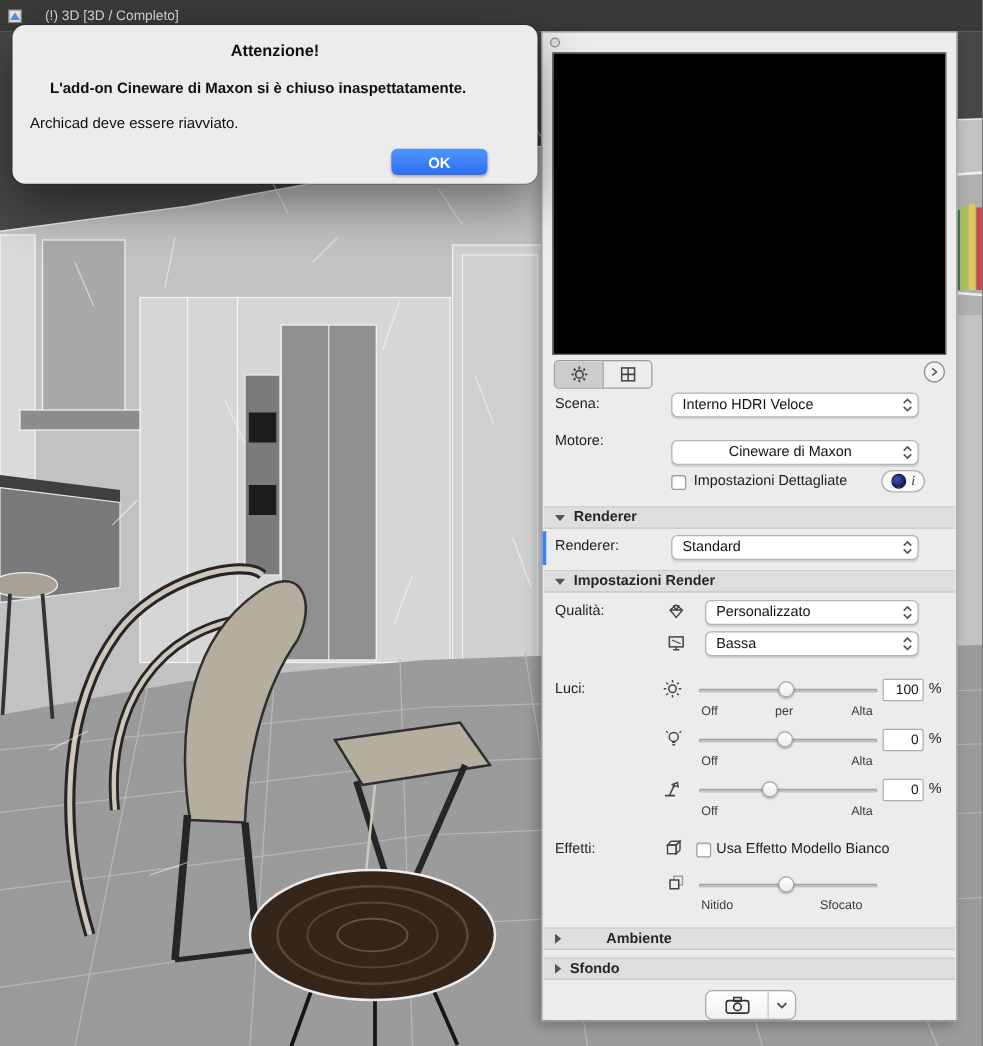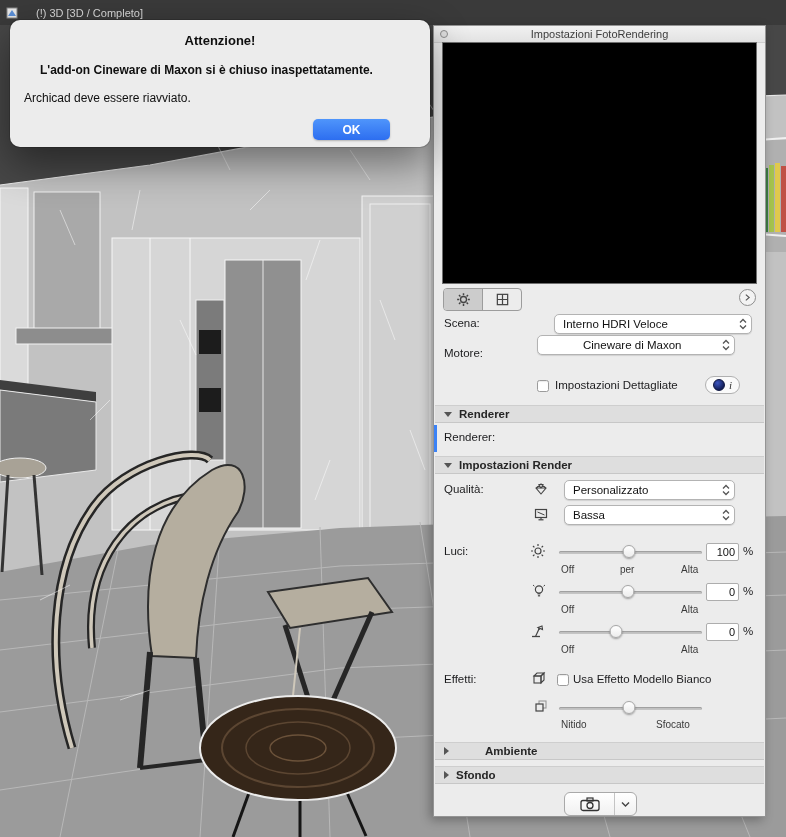--- a/index.html
+++ b/index.html
@@ -183,21 +183,20 @@
 
   <div class="topbar">
     <svg width="12" height="12" viewBox="0 0 12 12">
       <rect x="1" y="1" width="10" height="10" fill="#e8e8e8" stroke="#888"></rect>
       <polygon points="2,9 6,3 10,9" fill="#5a8ed6"></polygon>
     </svg>
     <span class="tab-label">(!) 3D [3D / Completo]</span>
   </div>
 
   <div class="panel">
-    <div class="panel-header">Impostazioni FotoRendering</div>
     <div class="close-dot"></div>
 
     <div class="preview"></div>
 
     <div class="seg">
       <div class="seg-btn selected">
         <svg width="15" height="15" viewBox="0 0 16 16">
           <circle cx="8" cy="8" r="3.2" fill="none" stroke="#444" stroke-width="1.4"></circle>
           <g stroke="#444" stroke-width="1.6">
             <line x1="8" y1="1.2" x2="8" y2="3.4"></line>
@@ -219,31 +218,31 @@
         </svg>
       </div>
     </div>
     <div class="expander">
       <svg width="9" height="9" viewBox="0 0 16 16">
         <path d="M5,3 L11,8 L5,13" fill="none" stroke="#555" stroke-width="2"></path>
       </svg>
     </div>
 
     <div class="row-label" style="left:10px;top:291px;">Scena:</div>
-    <div class="dropdown" style="left:103px;top:288px;width:198px;margin-left:17px;">
+    <div class="dropdown" style="left:103px;top:288px;width:198px;">
       <span>Interno HDRI Veloce</span>
       <span class="dd-chev">
         <svg width="8" height="13" viewBox="0 0 8 13">
             <path d="M1,5 L4,2 L7,5 M1,8 L4,11 L7,8" fill="none" stroke="#555" stroke-width="1.3"></path>
           </svg>
       </span>
     </div>
 
     <div class="row-label" style="left:10px;top:321px;">Motore:</div>
-    <div class="dropdown" style="left:103px;top:309px;width:198px;padding-left:45px;">
+    <div class="dropdown" style="left:103px;top:326px;width:198px;padding-left:45px;">
       <span>Cineware di Maxon</span>
       <span class="dd-chev">
         <svg width="8" height="13" viewBox="0 0 8 13">
             <path d="M1,5 L4,2 L7,5 M1,8 L4,11 L7,8" fill="none" stroke="#555" stroke-width="1.3"></path>
           </svg>
       </span>
     </div>
 
     <div class="checkbox" style="left:103px;top:354px;"></div>
     <div class="row-label" style="left:121px;top:353px;">Impostazioni Dettagliate</div>
@@ -252,20 +251,28 @@
       <span class="info-i">i</span>
     </div>
 
     <div class="section-bar" style="top:379px;">
       <span class="tri-down"></span>
       <span>Renderer</span>
     </div>
     <div class="accent-line"></div>
 
     <div class="row-label" style="left:10px;top:405px;">Renderer:</div>
+    <div class="dropdown" style="left:103px;top:402px;width:198px;">
+      <span>Standard</span>
+      <span class="dd-chev">
+        <svg width="8" height="13" viewBox="0 0 8 13">
+            <path d="M1,5 L4,2 L7,5 M1,8 L4,11 L7,8" fill="none" stroke="#555" stroke-width="1.3"></path>
+          </svg>
+      </span>
+    </div>
 
     <div class="section-bar" style="top:430px;">
       <span class="tri-down"></span>
       <span>Impostazioni Render</span>
     </div>
 
     <div class="row-label" style="left:10px;top:457px;">Qualità:</div>
     <svg class="icon16" style="left:99px;top:455px;" viewBox="0 0 16 16">
       <path d="M8,3 L13,7 L8,13 L3,7 Z M5.5,3.5 L8,7 L10.5,3.5 M3,7 L13,7 M5.5,3.5 L10.5,3.5" fill="none" stroke="#444" stroke-width="1.1"></path>
     </svg>

